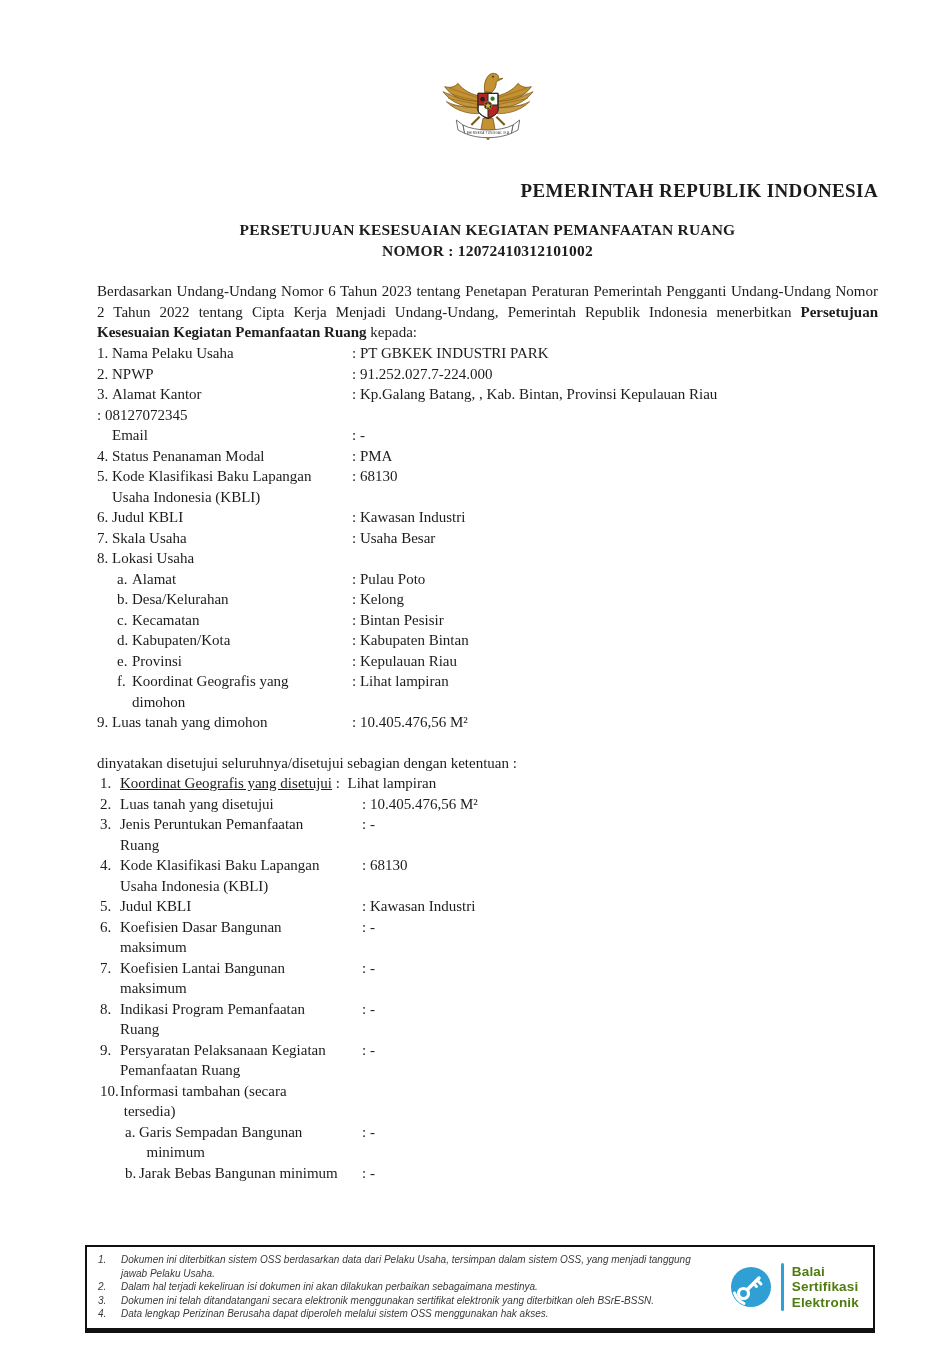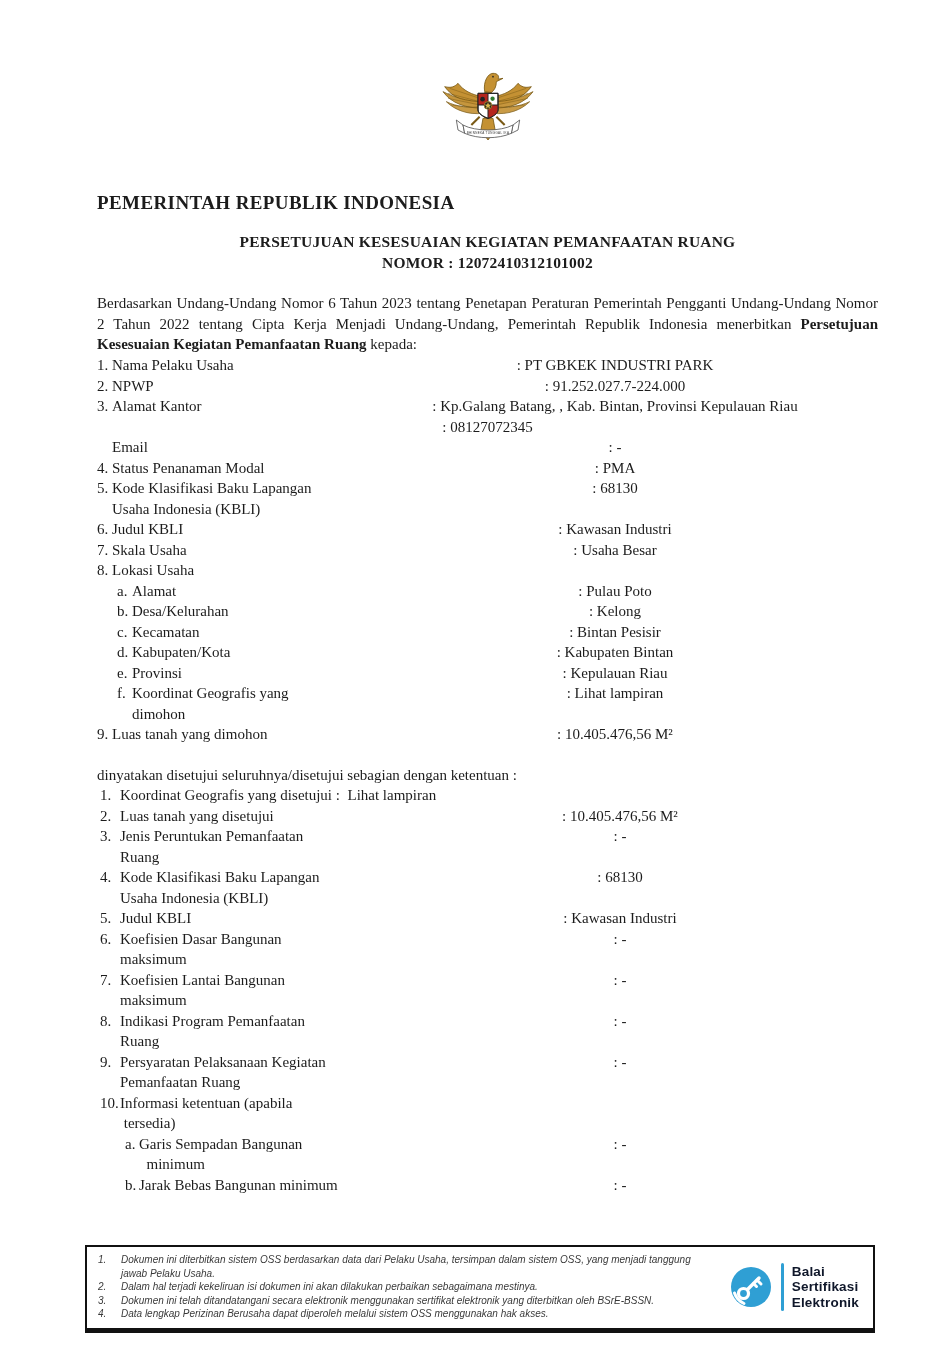--- a/index.html
+++ b/index.html
@@ -10,22 +10,22 @@
     color: #1c1c1c;
     position: relative;
     overflow: hidden;
   }
   .page { position: absolute; inset: 0; background: #fff; }
   .content { position: absolute; left: 97px; top: 0; width: 781px; }
 
   .emblem-wrap { margin-top: 64px; text-align: center; }
 
   .doc-title {
-    margin-top: 32px;
-    text-align: left;
+    margin-top: 20px;
+    text-align: right;
     font-weight: bold;
     font-size: 19px;
     letter-spacing: 0.4px;
   }
   .doc-subtitle {
     margin-top: 18px;
     text-align: center;
     font-weight: bold;
     font-size: 15.5px;
     line-height: 20.5px;
@@ -38,29 +38,29 @@
     line-height: 20.7px;
     text-align: justify;
   }
   .intro b { font-weight: bold; }
 
   .list { font-size: 15px; line-height: 20.5px; }
   .row { display: flex; align-items: flex-start; }
   .c1 { display: flex; width: 255px; flex-shrink: 0; }
   .num { width: 15px; flex-shrink: 0; white-space: pre; }
   .label { flex: 1; white-space: pre-wrap; }
-  .val { flex: 1; white-space: pre-wrap; text-align: center; }
+  .val { flex: 1; white-space: pre-wrap; }
   .row.sub .c1 { padding-left: 20px; }
 
   .l2 .c1 { width: 265px; }
   .l2 .num { width: 23px; padding-left: 3px; }
   .l2 .row.sub .c1 { padding-left: 28px; }
   .l2 .row.sub .num { width: 14px; padding-left: 0; }
   .l2 .row.inline .c1 { width: auto; }
-  .l2 .row.inline .label { flex: none; white-space: nowrap; }
+  .l2 .row.inline .label { flex: none; white-space: nowrap; text-decoration: underline; }
   .l2 .row.inline .val { flex: none; }
 
   .approval-line {
     margin-top: 20px;
     font-size: 15px;
     line-height: 20.5px;
   }
 
   .footer-box {
     position: absolute;
@@ -357,21 +357,21 @@
           <span class="c1">
             <span class="num">9.</span>
             <span class="label">Persyaratan Pelaksanaan Kegiatan
 Pemanfaatan Ruang</span>
           </span>
           <span class="val">: -</span>
         </div>
       <div class="row">
           <span class="c1">
             <span class="num">10.</span>
-            <span class="label">Informasi ketentuan (apabila
+            <span class="label">Informasi tambahan (secara
  tersedia)</span>
           </span>
           <span class="val"></span>
         </div>
       <div class="row sub">
           <span class="c1">
             <span class="num">a.</span>
             <span class="label">Garis Sempadan Bangunan
   minimum</span>
           </span>
@@ -410,20 +410,20 @@
     <div class="bse-logo">
       <svg width="42" height="42" viewBox="0 0 42 42">
         <circle cx="21" cy="21" r="20" fill="#2f9fd4"></circle>
         <path d="M4.5,27 A17.5,17.5 0 0 0 14,37.5" stroke="#ffffff" stroke-width="3" fill="none" stroke-linecap="round"></path>
         <circle cx="13.5" cy="27.5" r="5" fill="none" stroke="#ffffff" stroke-width="3.2"></circle>
         <line x1="17.5" y1="23.5" x2="29" y2="12" stroke="#ffffff" stroke-width="3.4" stroke-linecap="round"></line>
         <line x1="27" y1="14" x2="31" y2="18" stroke="#ffffff" stroke-width="3" stroke-linecap="round"></line>
         <line x1="23.5" y1="17.5" x2="26.5" y2="20.5" stroke="#ffffff" stroke-width="3" stroke-linecap="round"></line>
       </svg>
       <div class="logo-bar" style="background: rgb(47, 159, 212);"></div>
-      <div class="logo-text" style="color: #0f172a;">
+      <div class="logo-text" style="color: #4d7c0f;">
         <div>Balai</div>
         <div>Sertifikasi</div>
         <div>Elektronik</div>
       </div>
     </div>
   </div>
 </div>
 
 </body></html>

